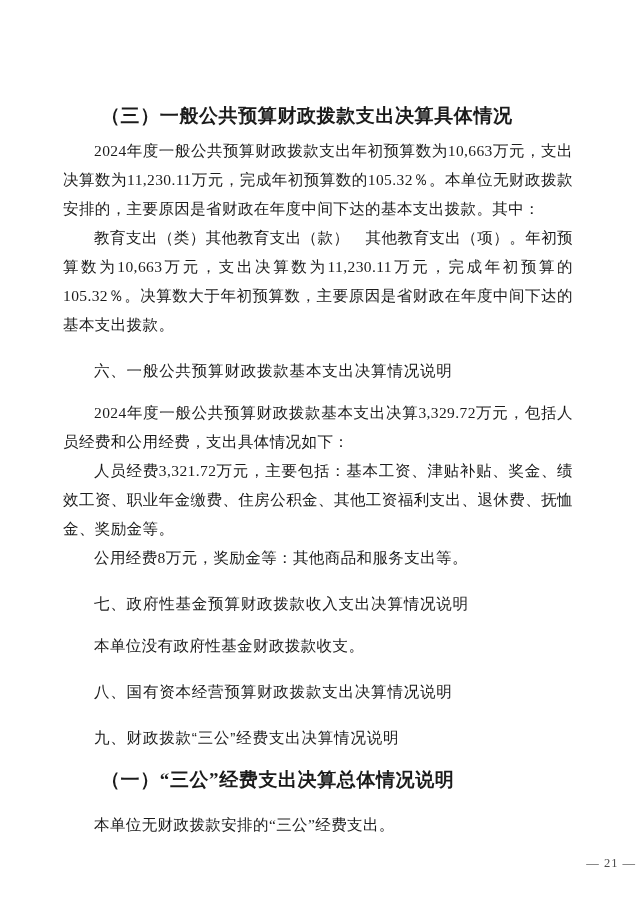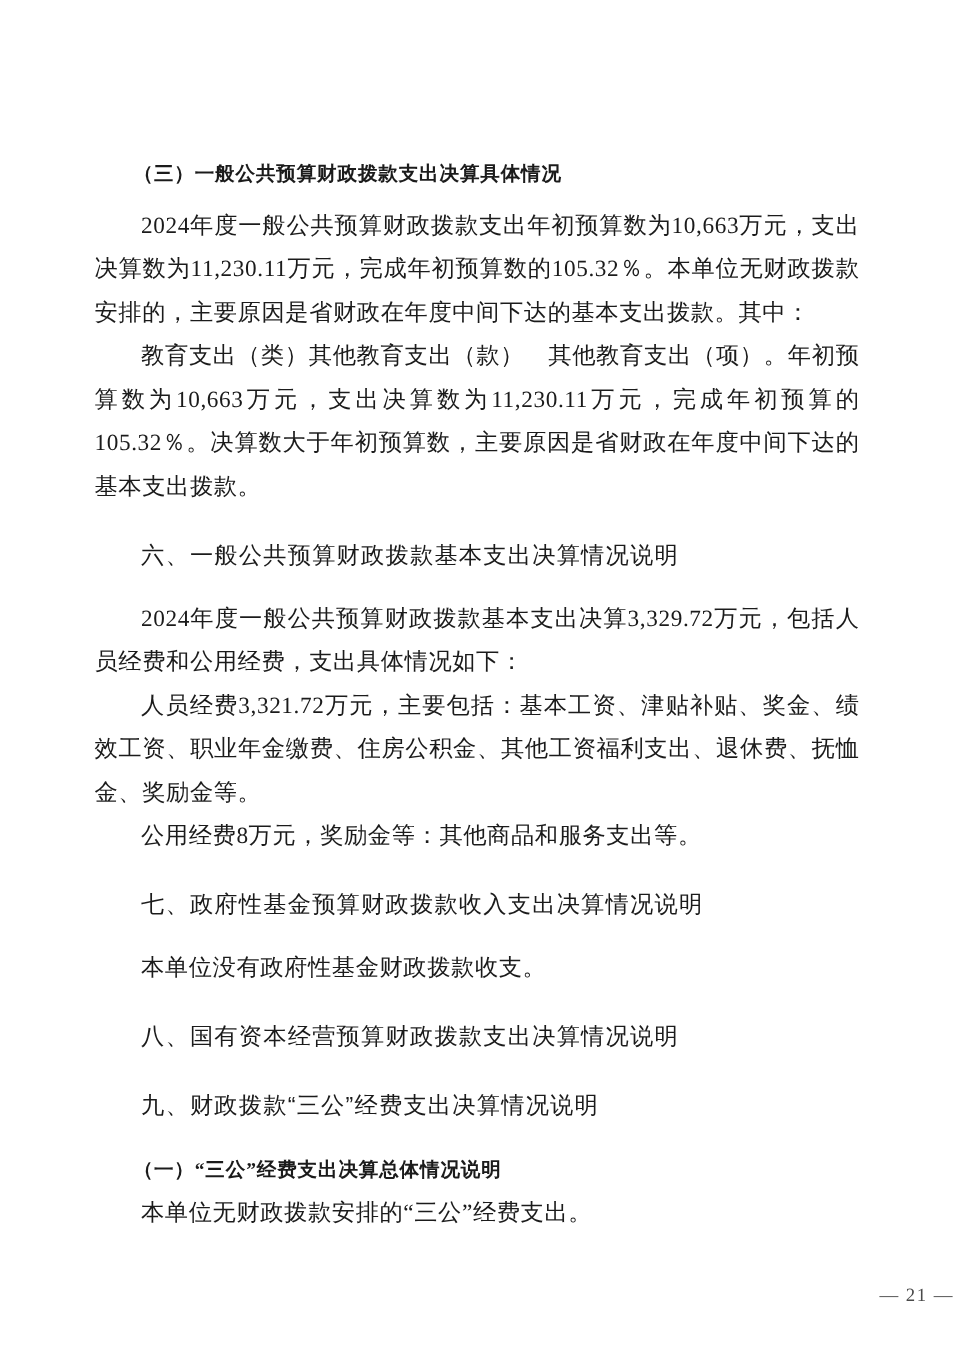--- a/index.html
+++ b/index.html
@@ -23,29 +23,29 @@
     margin: 0;
     font-size: 15.5px;
     line-height: 29px;
     letter-spacing: 0.4px;
     text-align: justify;
     text-indent: 2em;
     font-family: "Liberation Serif", "DejaVu Serif", serif;
   }
   .kai-heading {
     margin: 13px 0 6px 0;
-    font-size: 13px;
+    font-size: 19px;
     line-height: 29px;
     letter-spacing: 0.6px;
     text-indent: 2em;
     font-weight: bold;
     font-family: Liberation Serif, serif;
   }
   .kai-heading.tight {
-    margin-bottom: 0;
+    margin-bottom: 16px;
   }
   .bold-heading {
     margin: 17px 0 13px 0;
     font-size: 15.5px;
     line-height: 29px;
     letter-spacing: 0.8px;
     text-indent: 2em;
     font-weight: normal;
     font-family: "Liberation Sans", "DejaVu Sans", sans-serif;
   }

